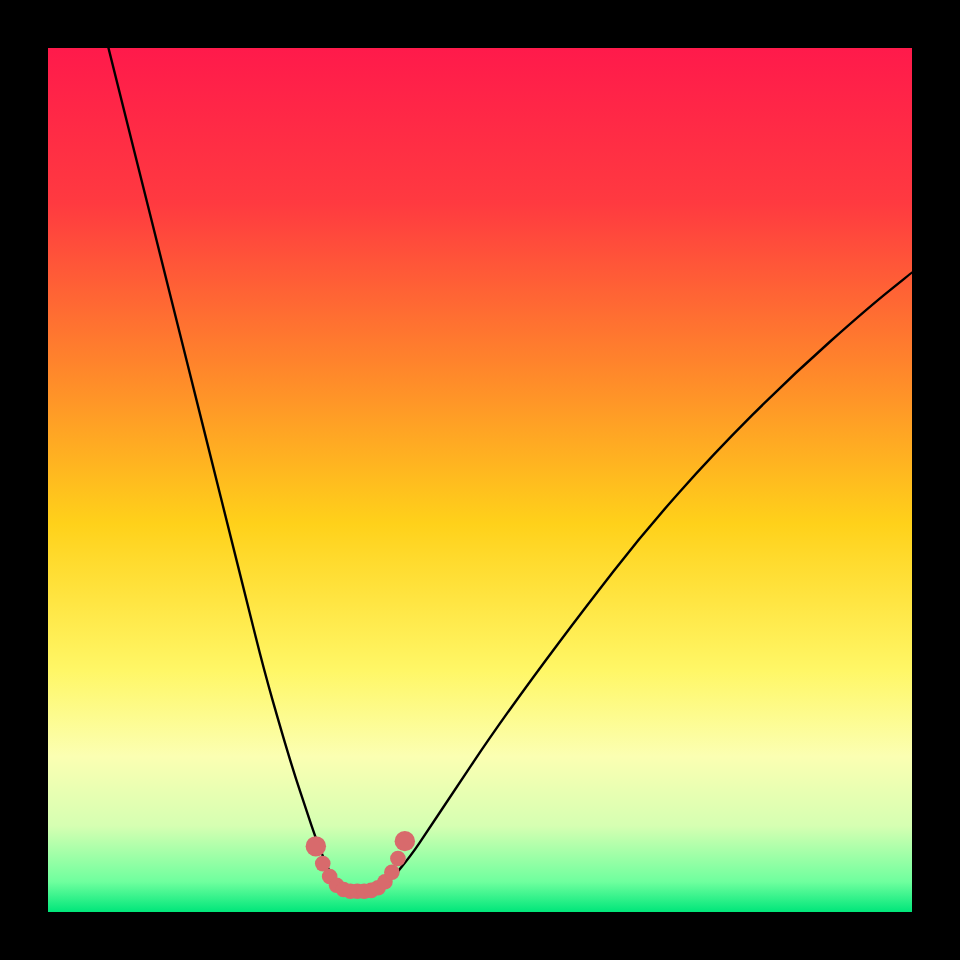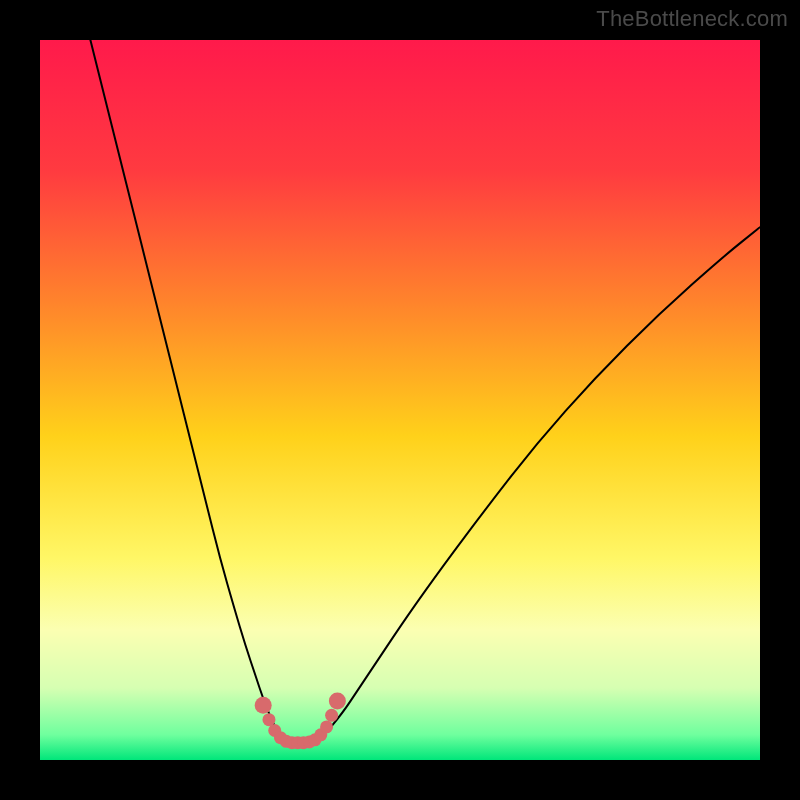--- a/index.html
+++ b/index.html
@@ -74,14 +74,13 @@
           <circle cx="263.52" cy="702.72" r="6.5" fill="#d86a6c"></circle>
           <circle cx="269.28" cy="702.00" r="6.5" fill="#d86a6c"></circle>
           <circle cx="275.04" cy="699.84" r="6.5" fill="#d86a6c"></circle>
           <circle cx="280.80" cy="694.80" r="6.5" fill="#d86a6c"></circle>
           <circle cx="286.56" cy="686.88" r="6.5" fill="#d86a6c"></circle>
           <circle cx="291.60" cy="675.36" r="6.5" fill="#d86a6c"></circle>
           <circle cx="297.36" cy="660.96" r="8.5" fill="#d86a6c"></circle>
         </g>
       </svg>
   </div>
-  <div class="watermark">TheBottleneck.com</div>
 </div>
 
 </body></html>

